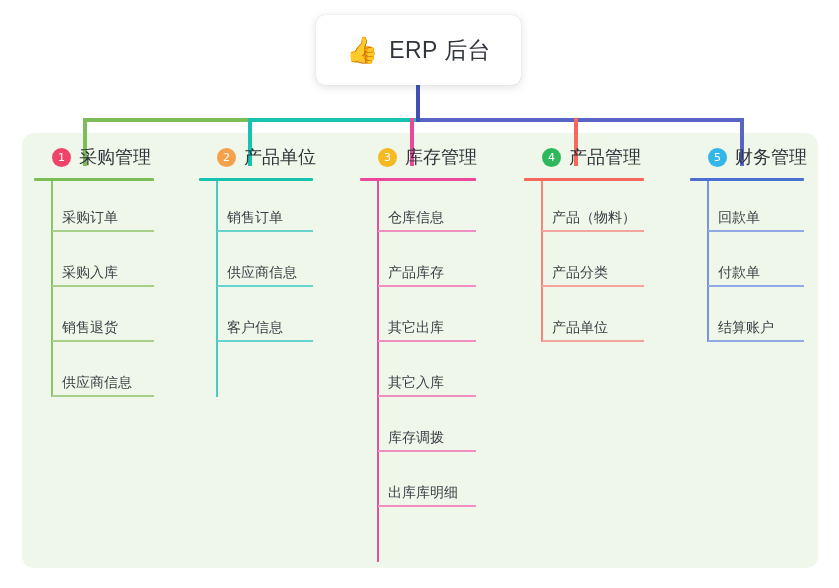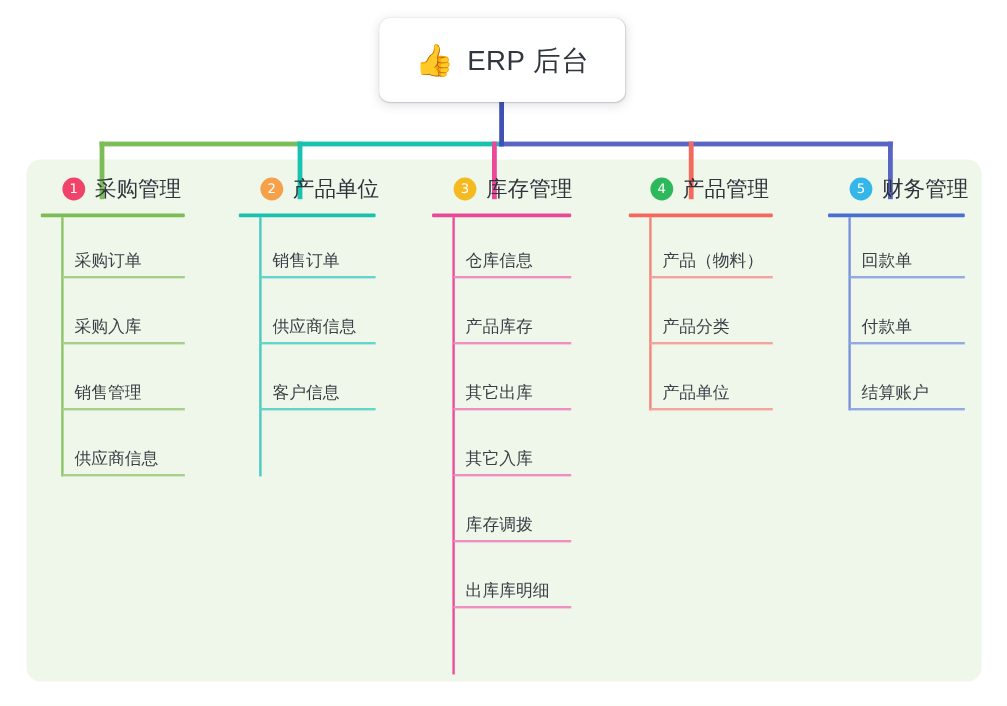--- a/index.html
+++ b/index.html
@@ -168,21 +168,21 @@
           <div class="spine" style="background: rgb(140, 196, 106); height: 216px;"></div>
           <div class="leaf">
             <span class="leaf-label">采购订单</span>
             <div class="leaf-rule" style="background: rgb(168, 207, 137);"></div>
           </div>
           <div class="leaf">
             <span class="leaf-label">采购入库</span>
             <div class="leaf-rule" style="background: rgb(168, 207, 137);"></div>
           </div>
           <div class="leaf">
-            <span class="leaf-label">销售管理</span>
+            <span class="leaf-label">销售退货</span>
             <div class="leaf-rule" style="background: rgb(168, 207, 137);"></div>
           </div>
           <div class="leaf">
             <span class="leaf-label">供应商信息</span>
             <div class="leaf-rule" style="background: rgb(168, 207, 137);"></div>
           </div>
         </div>
       </div>
       <div class="column" style="left: 199px; width: 114px;">
         <div class="col-head">

